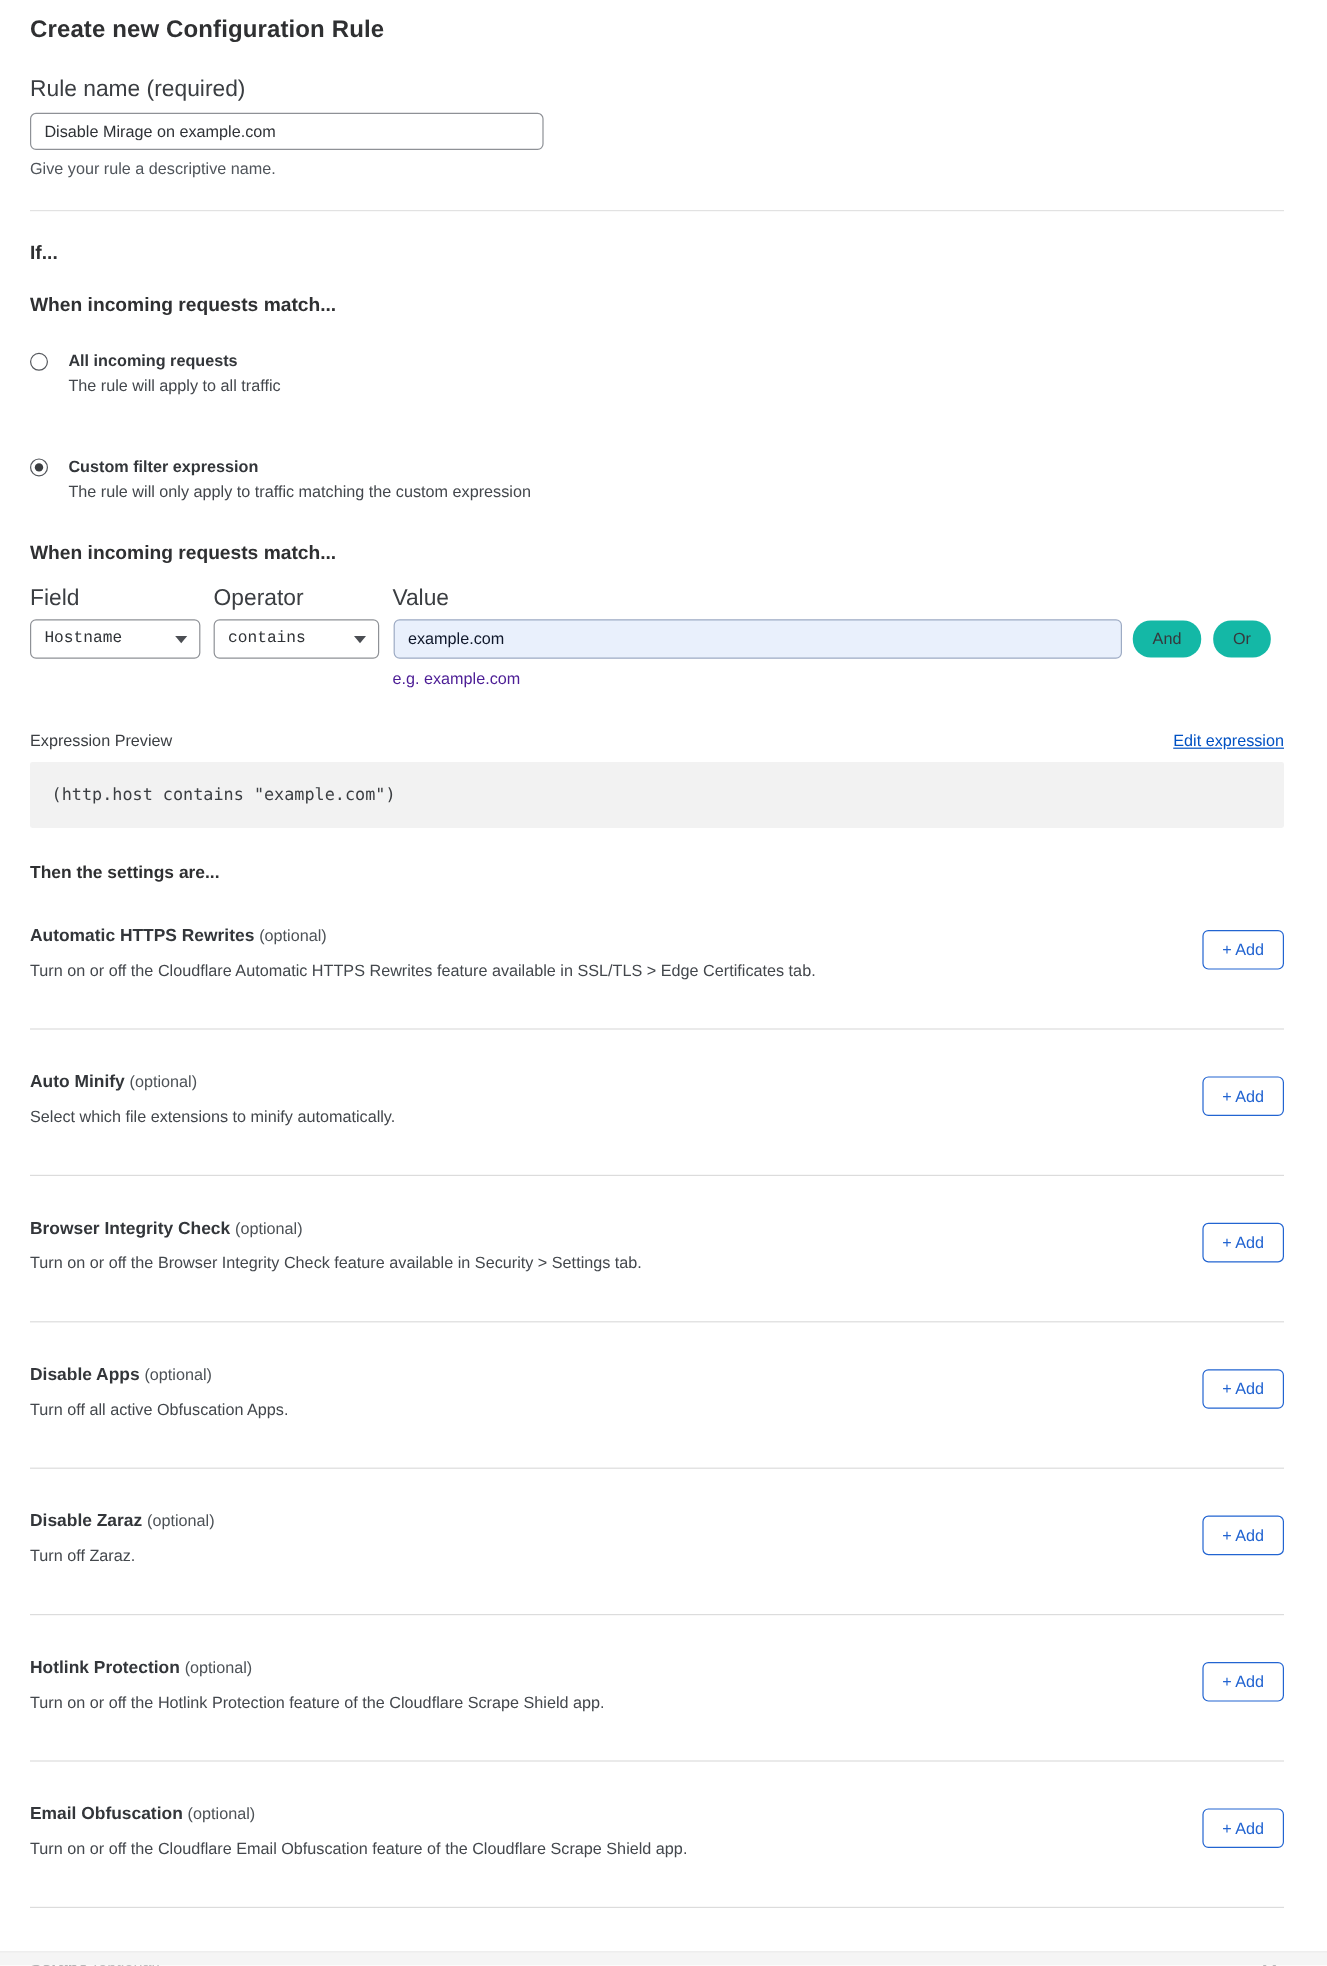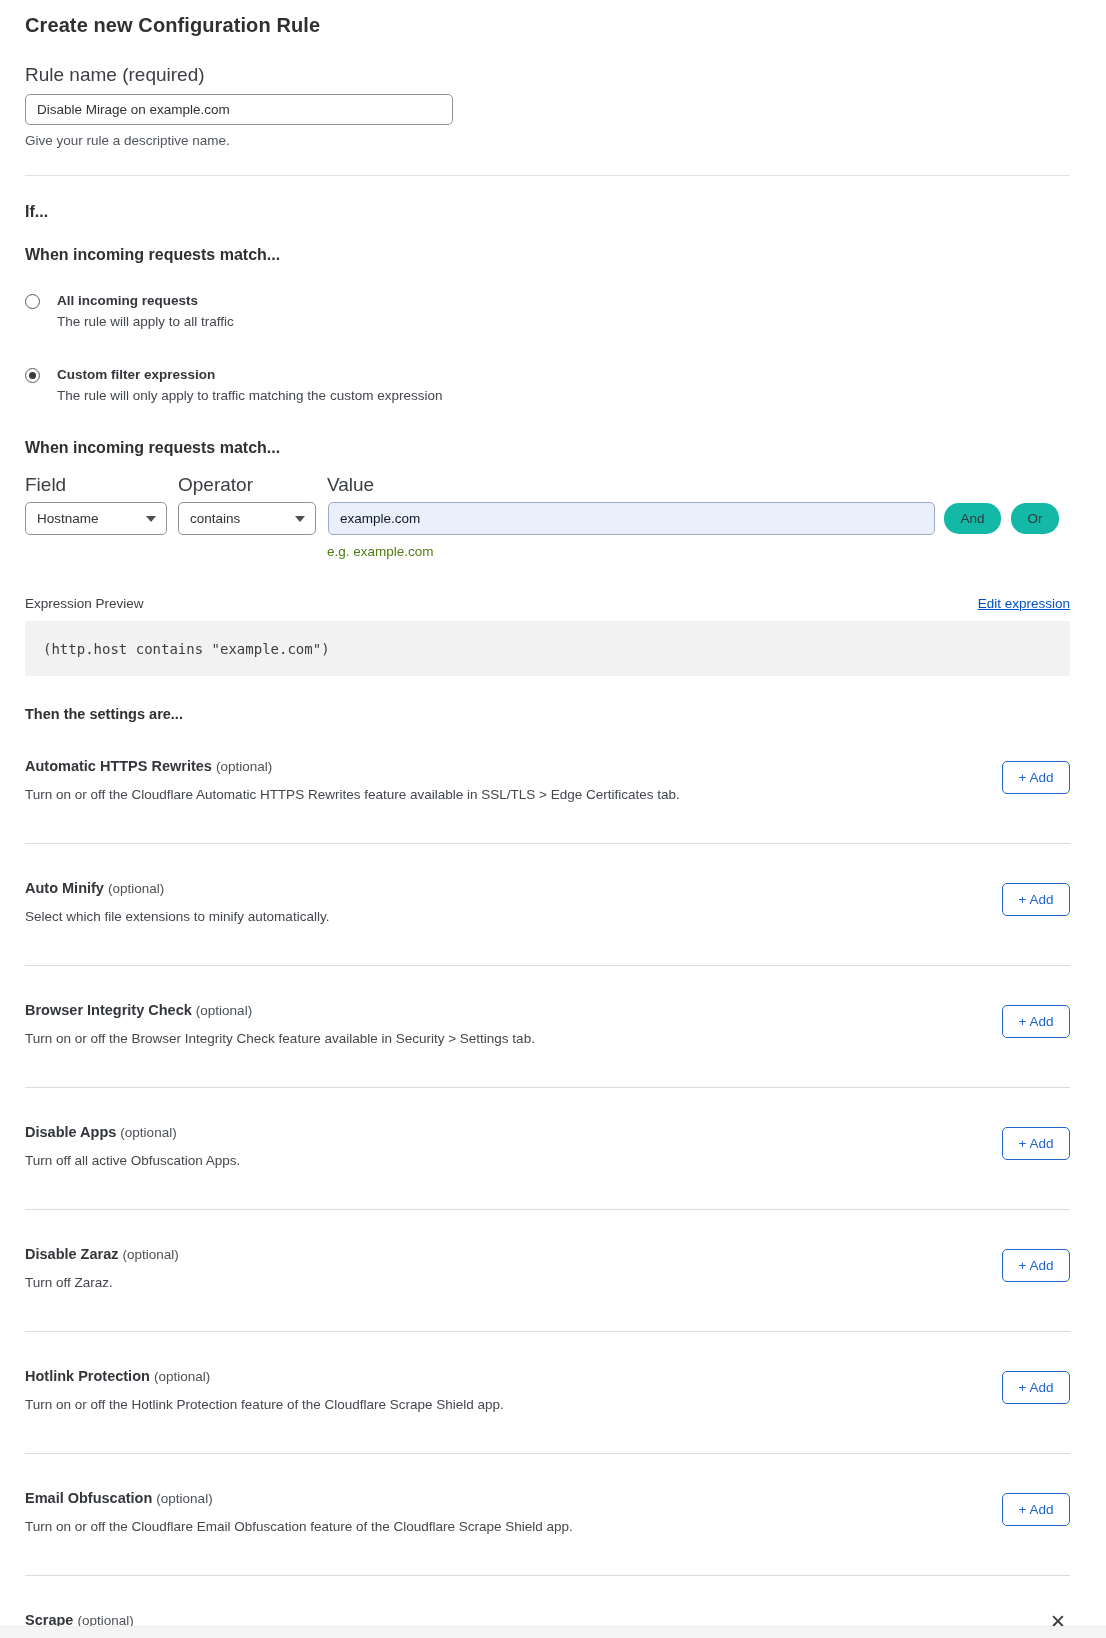--- a/index.html
+++ b/index.html
@@ -26,21 +26,21 @@
     background: #fff; outline: none;
   }
   .helper-text { margin-top: 8px; font-size: 13.5px; color: #50555b; }
 
   .section-divider { border: none; border-top: 1px solid #e2e2e2; margin-top: 27px; }
 
   .if-heading { margin-top: 27px; font-size: 16px; font-weight: bold; color: #2f3032; }
   .sub-heading { margin-top: 25px; font-size: 16px; font-weight: bold; color: #2f3032; }
 
   .radio-row { margin-top: 29px; display: flex; align-items: flex-start; }
-  .radio-row + .radio-row { margin-top: 38px; }
+  .radio-row + .radio-row { margin-top: 52px; }
   .radio-circle {
     width: 15px; height: 15px; border-radius: 50%;
     border: 1.5px solid #54575c; margin-top: 1px; flex: 0 0 auto;
     display: flex; align-items: center; justify-content: center;
     background: #fff; cursor: pointer;
   }
   .radio-circle .dot { width: 7px; height: 7px; border-radius: 50%; background: #3a3d40; display: none; }
   .radio-circle.selected .dot { display: block; }
   .radio-text { margin-left: 17px; }
   .radio-label { font-size: 13.5px; font-weight: bold; color: #33363a; }
@@ -50,20 +50,21 @@
   .builder-labels { display: flex; margin-top: 17px; }
   .builder-controls { display: flex; margin-top: 6px; align-items: center; }
   .lbl-field { width: 153px; }
   .lbl-operator { width: 149px; }
   .select-box {
     position: relative; height: 33px; background: #fff;
     border: 1px solid #8e9196; border-radius: 5px;
     display: flex; align-items: center;
     font-size: 13.5px; color: #2f3236; cursor: pointer;
     padding: 0 26px 0 11px;
+    font-family: Liberation Mono, monospace;
   }
   .select-field { width: 142px; margin-right: 11px; }
   .select-operator { width: 138px; margin-right: 12px; }
   .caret {
     position: absolute; right: 10px; top: 50%; transform: translateY(-50%);
     width: 0; height: 0;
     border-left: 5px solid transparent; border-right: 5px solid transparent;
     border-top: 6px solid #4b4e53;
   }
   .value-input {
@@ -73,21 +74,21 @@
     font-size: 13.5px; color: #0f172a;
     font-family: "Liberation Sans", sans-serif; outline: none;
   }
   .conj-button {
     height: 31px; border: none; border-radius: 15px;
     background: #14b8a6; color: #36393d; font-size: 13.5px;
     font-family: "Liberation Sans", sans-serif; cursor: pointer;
   }
   .btn-and { width: 57px; margin-left: 9px; }
   .btn-or { width: 48px; margin-left: 10px; }
-  .value-helper { margin-top: 9px; margin-left: 302px; font-size: 13.5px; color: #4d7c0f; }
+  .value-helper { margin-top: 9px; margin-left: 302px; font-size: 13.5px; color: #4c1d95; }
 
   .preview-row { margin-top: 37px; display: flex; justify-content: space-between; align-items: flex-end; }
   .preview-label { font-size: 13.5px; color: #3b3e42; }
   .edit-link { font-size: 13.5px; color: #0051c3; text-decoration: underline; cursor: pointer; }
   .code-block {
     margin-top: 10px; height: 55px; background: #f2f2f2; border-radius: 2px;
     display: flex; align-items: center; padding: 0 18px;
     font-family: "DejaVu Sans Mono", monospace; font-size: 14px; color: #3b3e42;
   }
 

